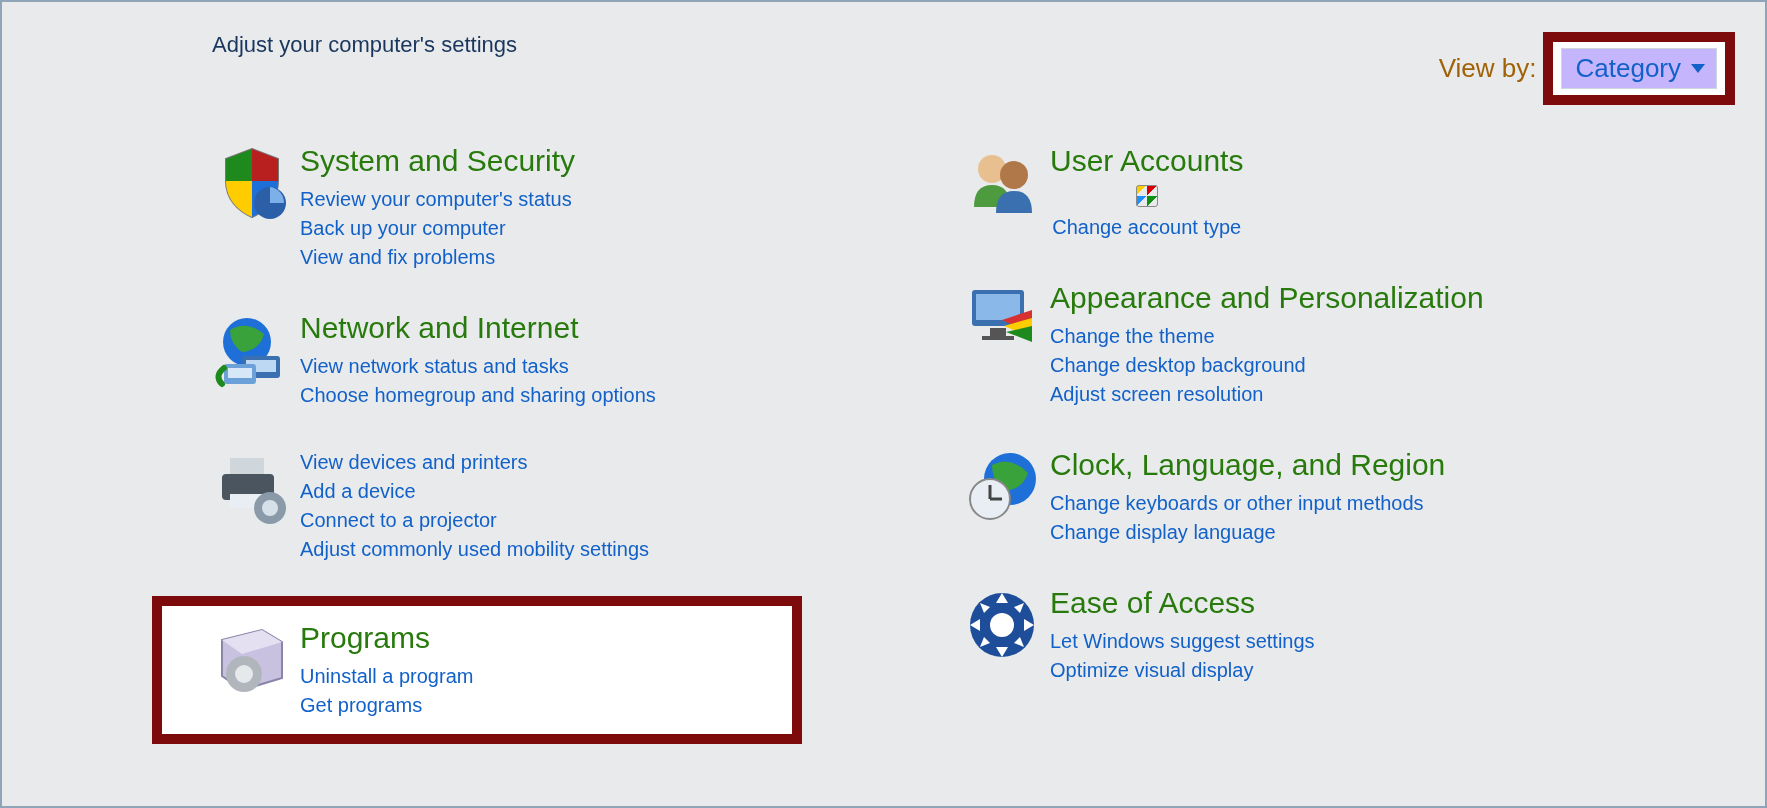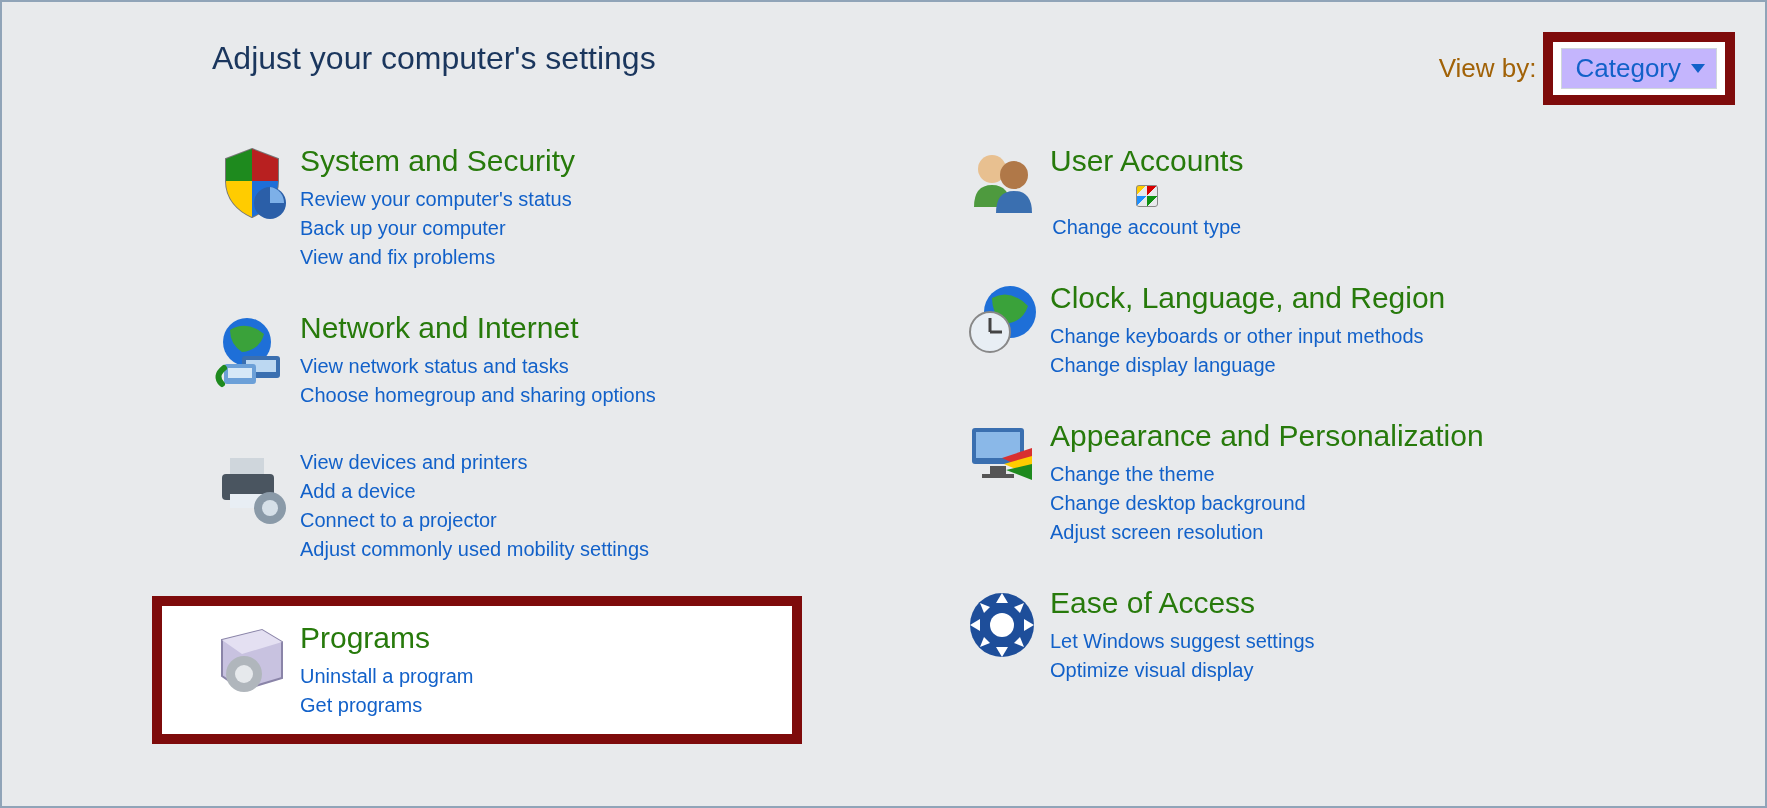--- a/index.html
+++ b/index.html
@@ -9,22 +9,22 @@
     background:#e8eaec;
     font-family:"Segoe UI",Arial,sans-serif;
     box-sizing:border-box;
     border:2px solid #90a4b8;
     position:relative;
     overflow:hidden;
   }
   .page-title{
     position:absolute;
     left:210px;
-    top:38px;
-    font-size:32px;
+    top:30px;
+    font-size:22px;
     color:#1a365d;
   }
   .viewby-area{
     position:absolute;
     right:30px;
     top:30px;
     display:flex;
     align-items:center;
   }
   .viewby-label{
@@ -213,51 +213,51 @@
         <a class="link link-uac">
           <span class="uac-shield"></span>
           <span>Change account type</span>
         </a>
       </div>
     </div>
 
     <div class="cat">
       <span class="icon">
         <svg viewBox="0 0 80 80">
-          <circle cx="48" cy="32" r="26" fill="#1e6fd8"></circle>
-          <path d="M30 18 Q48 8 66 26 Q60 44 40 44 Q30 32 30 18 Z" fill="#3aa23a"></path>
-          <circle cx="28" cy="52" r="20" fill="#e8eef4" stroke="#888" stroke-width="2"></circle>
-          <line x1="28" y1="52" x2="28" y2="38" stroke="#444" stroke-width="3"></line>
-          <line x1="28" y1="52" x2="40" y2="52" stroke="#444" stroke-width="3"></line>
-        </svg>
-      </span>
-      <div class="txt">
-        <a class="head">Clock, Language, and Region</a>
-        <a class="link">Change keyboards or other input methods</a>
-        <a class="link">Change display language</a>
-      </div>
-    </div>
-
-    <div class="cat">
-      <span class="icon">
-        <svg viewBox="0 0 80 80">
           <rect x="10" y="10" width="52" height="36" rx="3" fill="#3a6fb0"></rect>
           <rect x="14" y="14" width="44" height="26" fill="#8ab8e8"></rect>
           <rect x="28" y="48" width="16" height="8" fill="#555"></rect>
           <rect x="20" y="56" width="32" height="4" fill="#555"></rect>
           <path d="M40 40 L70 30 L70 54 Z" fill="#d83030"></path>
           <path d="M42 46 L70 38 L70 58 Z" fill="#ffcc00"></path>
           <path d="M44 52 L70 46 L70 62 Z" fill="#1e8a1e"></path>
         </svg>
       </span>
       <div class="txt">
         <a class="head">Appearance and Personalization</a>
         <a class="link">Change the theme</a>
         <a class="link">Change desktop background</a>
         <a class="link">Adjust screen resolution</a>
+      </div>
+    </div>
+
+    <div class="cat">
+      <span class="icon">
+        <svg viewBox="0 0 80 80">
+          <circle cx="48" cy="32" r="26" fill="#1e6fd8"></circle>
+          <path d="M30 18 Q48 8 66 26 Q60 44 40 44 Q30 32 30 18 Z" fill="#3aa23a"></path>
+          <circle cx="28" cy="52" r="20" fill="#e8eef4" stroke="#888" stroke-width="2"></circle>
+          <line x1="28" y1="52" x2="28" y2="38" stroke="#444" stroke-width="3"></line>
+          <line x1="28" y1="52" x2="40" y2="52" stroke="#444" stroke-width="3"></line>
+        </svg>
+      </span>
+      <div class="txt">
+        <a class="head">Clock, Language, and Region</a>
+        <a class="link">Change keyboards or other input methods</a>
+        <a class="link">Change display language</a>
       </div>
     </div>
 
     <div class="cat">
       <span class="icon">
         <svg viewBox="0 0 80 80">
           <circle cx="40" cy="40" r="32" fill="#1e4e9a"></circle>
           <circle cx="40" cy="40" r="12" fill="#fff"></circle>
           <g fill="#fff">
             <path d="M40 8 L46 18 L34 18 Z"></path>

